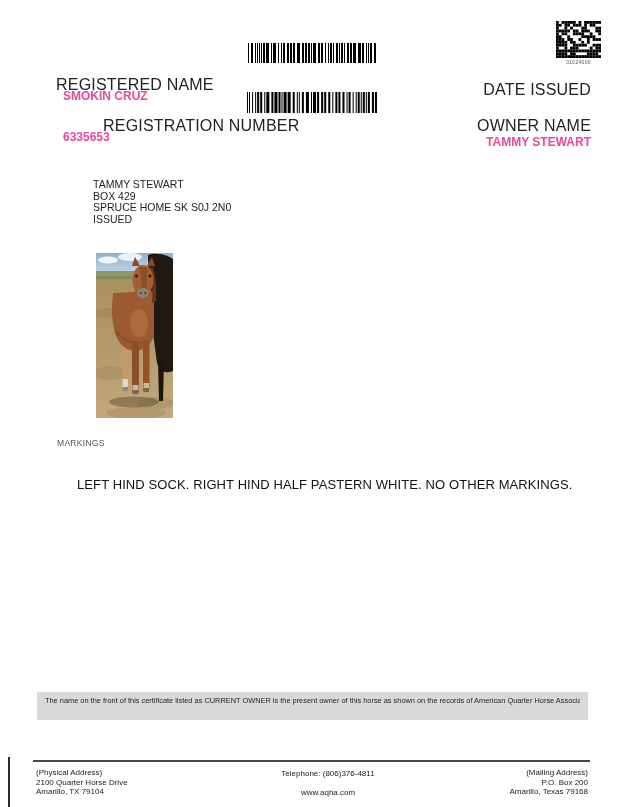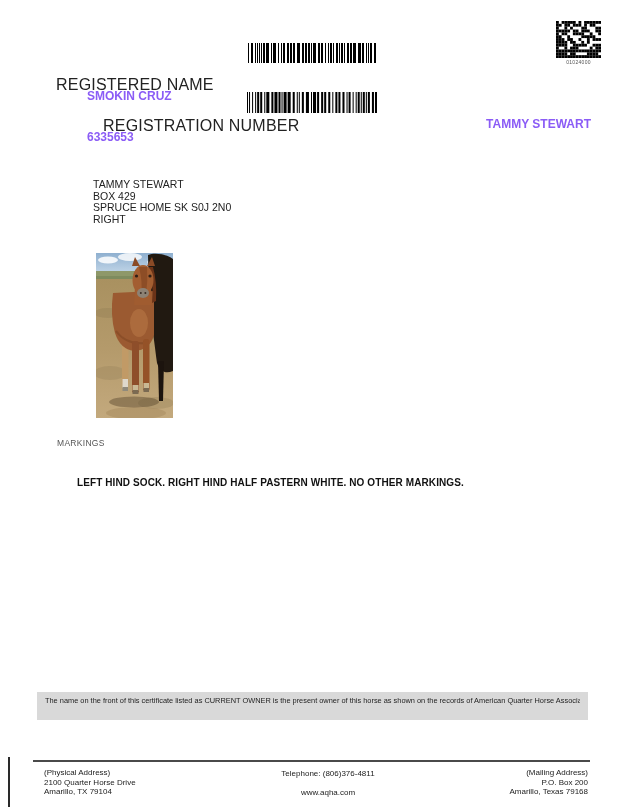--- a/index.html
+++ b/index.html
@@ -2,27 +2,27 @@
 <html><head>
 <meta charset="utf-8">
 <style>
   html,body{margin:0;padding:0;}
   body{
     width:624px;height:807px;background:#ffffff;position:relative;
     font-family:"Liberation Sans", sans-serif;color:#1c1c1c;overflow:hidden;
   }
   .abs{position:absolute;}
   .label{font-size:16px;letter-spacing:.2px;color:#222;}
-  .value{font-size:12px;font-weight:bold;color:#8b5cf6;margin-left:24px;}
+  .value{font-size:12px;font-weight:bold;color:#ec4899;}
   .right-block{text-align:right;}
   .addr{font-size:10.5px;line-height:11.5px;color:#222;}
   .barcode-svg{display:block;}
   .dm-num{font-size:5px;color:#555;text-align:center;width:45px;letter-spacing:.3px;}
   .markings-label{font-size:8.5px;color:#555;letter-spacing:.3px;}
-  .markings-text{font-size:10px;font-weight:bold;color:#111;letter-spacing:.1px;padding-left:20px;}
+  .markings-text{font-size:13px;font-weight:normal;color:#111;letter-spacing:.1px;padding-left:20px;}
   .notice{
     left:37px;top:692px;width:551px;height:28px;box-sizing:border-box;
     padding:4px 8px 0 8px;background:#d9d9d9;
     font-size:7.4px;line-height:9.2px;color:#222;
   }
   .notice div{white-space:pre;overflow:hidden;}
   .footer-rule{left:33px;top:760px;width:557px;height:2px;background:#4a4a4a;}
   .edge-line{left:8px;top:757px;width:2px;height:50px;background:#2a2a2a;}
   .foot{font-size:8px;line-height:9.5px;color:#222;}
   .foot-center{text-align:center;}
@@ -264,30 +264,32 @@
     </svg>
   <div class="abs dm-num" style="left:556px;top:59px;">01024000</div>
 
   <div class="abs label" style="left:56px;top:76px;">REGISTERED NAME</div>
   <div class="abs value" style="left:63px;top:89px;">SMOKIN CRUZ</div>
 
   <div class="abs label" style="left:56px;top:117px;padding-left:47px;">REGISTRATION NUMBER</div>
   <div class="abs value" style="left:63px;top:130px;">6335653</div>
 
   <div class="abs right-block" style="right:33px;top:81px;width:200px;">
+    <div class="label">DATE ISSUED</div>
   </div>
   <div class="abs right-block" style="right:33px;top:117px;width:200px;">
+    <div class="label">OWNER NAME</div>
     <div class="value">TAMMY STEWART</div>
   </div>
 
   <div class="abs addr" style="left:93px;top:179px;">
     <div>TAMMY STEWART</div>
     <div>BOX 429</div>
     <div>SPRUCE HOME SK S0J 2N0</div>
-    <div>RIGHT</div>
+    <div>ISSUED</div>
   </div>
 
   <div class="abs photo-frame">
     <svg width="77" height="165" viewBox="0 0 77 165">
       <defs>
         <linearGradient id="sky" x1="0" y1="0" x2="0" y2="1">
           <stop offset="0" stop-color="#8fb0d0"></stop>
             <stop offset="1" stop-color="#cfe0ee"></stop>
         </linearGradient>
         <linearGradient id="ground" x1="0" y1="0" x2="0" y2="1">
@@ -349,21 +351,21 @@
   <div class="abs markings-label" style="left:57px;top:438px;">MARKINGS</div>
   <div class="abs markings-text" style="left:57px;top:477px;">LEFT HIND SOCK. RIGHT HIND HALF PASTERN WHITE. NO OTHER MARKINGS.</div>
 
   <div class="abs notice" style="background: rgb(217, 217, 217);">
     <div>The name on the front of this certificate listed as CURRENT OWNER is the present owner of this horse as shown on the records of American Quarter Horse Association.</div>
   </div>
 
   <div class="abs edge-line"></div>
   <div class="abs footer-rule"></div>
 
-  <div class="abs foot" style="left:44px;top:768px;">
+  <div class="abs foot" style="left:36px;top:768px;">
     <div>(Physical Address)</div>
     <div>2100 Quarter Horse Drive</div>
     <div>Amarillo, TX 79104</div>
   </div>
 
   <div class="abs foot foot-center" style="left:228px;top:769px;width:200px;">
     <div>Telephone: (806)376-4811</div>
     <div style="height:9px;"></div>
     <div>www.aqha.com</div>
   </div>

